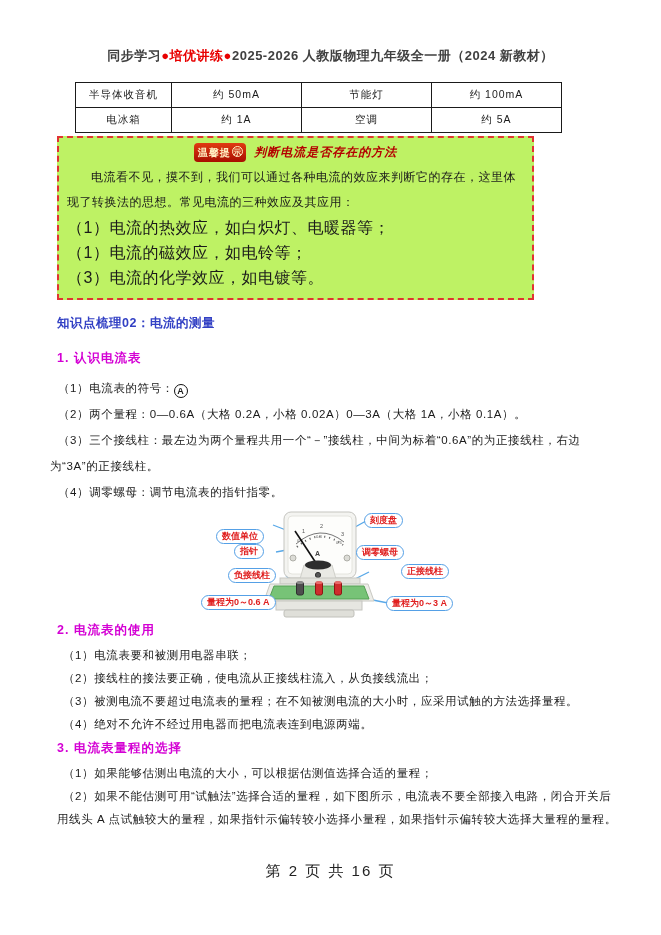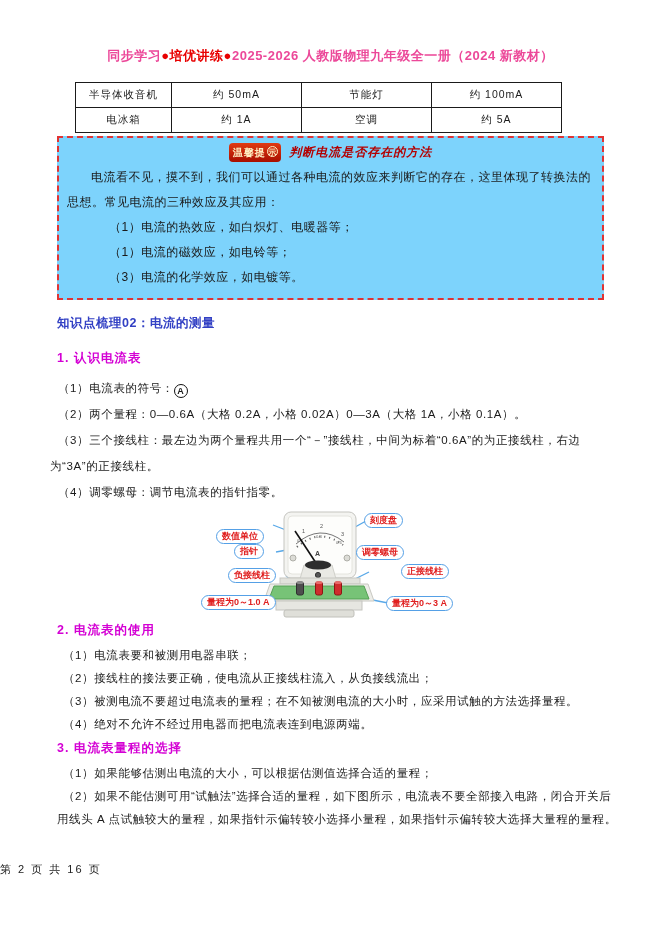--- a/index.html
+++ b/index.html
@@ -7,58 +7,58 @@
   body {
     position:relative; width:661px; height:935px;
     font-family:"Liberation Sans", sans-serif;
     color:#1a1a1a; overflow:hidden;
   }
   
   .doc-header {
     position:absolute; top:47px; left:0; width:661px;
     text-align:center; font-size:13px; font-weight:bold; letter-spacing:.5px;
   }
-  .hdr-blue { color:#ec4899; }
+  .hdr-blue { color:#404040; }
   .hdr-red  { color:#E80000; }
 
   
   table.current-table {
     position:absolute; left:75px; top:82px;
     border-collapse:collapse; table-layout:fixed;padding-left:8px;
   }
   table.current-table td {
     border:1px solid #1a1a1a; height:25px; text-align:center;
     font-size:10.5px; letter-spacing:1px; background:#fff;
   }
   td.device-col { width:96px; background:#C6F2E6; }
   td.val-col, td.dev2-col { width:130px; }
 
   
   .tip-box {
-    position:absolute; left:57px; top:136px; width:547px; height:164px;
-    border:2px dashed #E03333; background:#7dd3fc; padding:5px 8px 0 8px;
+    position:absolute; left:57px; top:136px; width:477px; height:164px;
+    border:2px dashed #E03333; background:#bef264; padding:5px 8px 0 8px;
   }
   .tip-head { text-align:center; height:19px; line-height:17px; }
   .tip-badge {
     display:inline-block; vertical-align:middle;
     background:#CC1803; background:linear-gradient(#E03A12,#A80E00);
     color:#FFEFC2; border-radius:4px; font-size:10px; font-weight:bold;
     padding:1px 3px 1px 4px; letter-spacing:1px;
   }
   .tip-badge .circ {
     display:inline-block; width:11px; height:11px; line-height:11px;
     border:1px solid #FFEFC2; border-radius:50%; font-size:8px;
     text-align:center; letter-spacing:0; margin-left:1px; vertical-align:1px;
   }
   .tip-title {
     color:#B40000; font-weight:bold; font-style:italic; font-size:12px;
     margin-left:4px; vertical-align:middle; letter-spacing:1px;
   }
   .tip-para { font-size:12px; line-height:25px; text-indent:2em; letter-spacing:.5px; margin-top:3px; }
-  .tip-item { font-size:12px; line-height:25px; letter-spacing:.5px;margin-left:42px; }
+  .tip-item { font-size:16px; line-height:25px; letter-spacing:.5px; }
 
   
   .topic-heading {
     position:absolute; left:57px; top:315px;
     color:#3240C4; font-weight:bold; font-size:12.5px; letter-spacing:.5px;
   }
   .sec-heading { color:#D400D4; font-weight:bold; font-size:12.5px; letter-spacing:1px; }
   .sec1-heading { position:absolute; left:57px; top:350px; }
 
   .sec1-items { position:absolute; left:50px; top:375px; width:562px; }
@@ -87,21 +87,21 @@
   .lbl-rlrg  { left:190px; top:90px; }
 
   .sec2-block { position:absolute; left:57px; top:622px; width:560px; }
   .sec3-block { position:absolute; left:57px; top:740px; width:562px; }
   .sec2-block .sec-heading, .sec3-block .sec-heading { margin-bottom:5px; }
   .sec2-block p, .sec3-block p { font-size:11.5px; line-height:23px; letter-spacing:.6px; text-indent:6px; }
   .sec3-block p.long { text-indent:6px; }
 
   .page-footer {
     position:absolute; left:0; top:862px; width:661px;
-    font-size:11px; color:#222; letter-spacing:2px;
+    text-align:center; font-size:15px; color:#222; letter-spacing:2px;
   }
 </style>
 </head>
 <body>
 
 <div class="doc-header">
   <span class="hdr-blue">同步学习</span><span class="hdr-red">●培优讲练●</span><span class="hdr-blue">2025-2026 人教版物理九年级全一册（2024 新教材）</span>
 </div>
 
 <table class="current-table">
@@ -195,21 +195,21 @@
       <rect x="80" y="95" width="86" height="9" fill="#E6E6E1" stroke="#C5C5C0"></rect>
       <rect x="88" y="104" width="70" height="7" rx="2" fill="#DFDFD9" stroke="#C0C0BA"></rect>
     </g>
   </svg>
   <div class="fig-label lbl-unit">数值单位</div>
   <div class="fig-label lbl-dial">刻度盘</div>
   <div class="fig-label lbl-ptr">指针</div>
   <div class="fig-label lbl-zero">调零螺母</div>
   <div class="fig-label lbl-neg">负接线柱</div>
   <div class="fig-label lbl-pos">正接线柱</div>
-  <div class="fig-label lbl-rsml">量程为0～1.0 A</div>
+  <div class="fig-label lbl-rsml">量程为0～0.6 A</div>
   <div class="fig-label lbl-rlrg">量程为0～3 A</div>
 </div>
 
 <div class="sec2-block">
   <div class="sec-heading">2. 电流表的使用</div>
   <p>（1）电流表要和被测用电器串联；</p>
   <p>（2）接线柱的接法要正确，使电流从正接线柱流入，从负接线流出；</p>
   <p>（3）被测电流不要超过电流表的量程；在不知被测电流的大小时，应采用试触的方法选择量程。</p>
   <p>（4）绝对不允许不经过用电器而把电流表连到电源两端。</p>
 </div>

